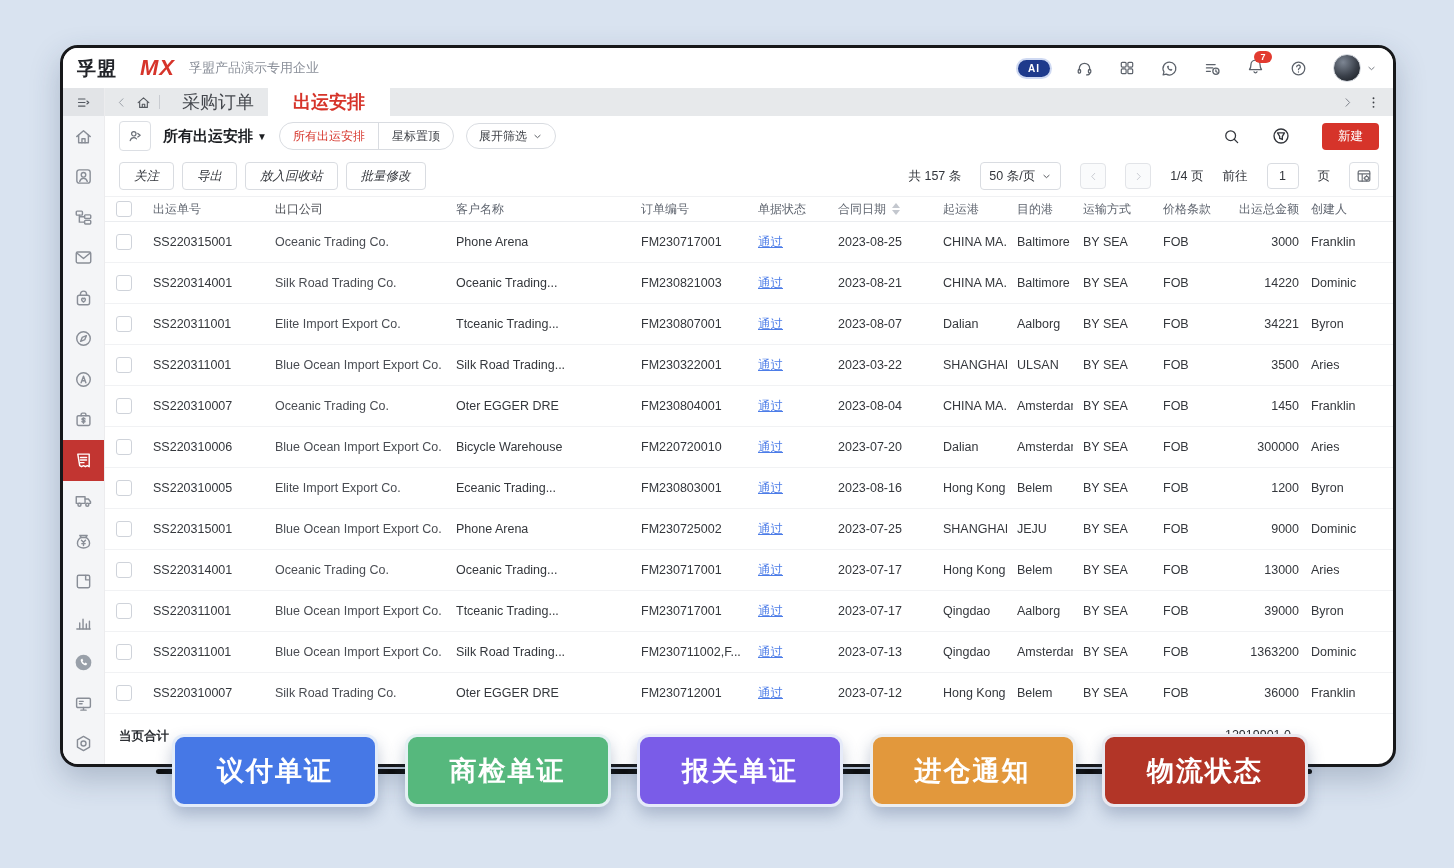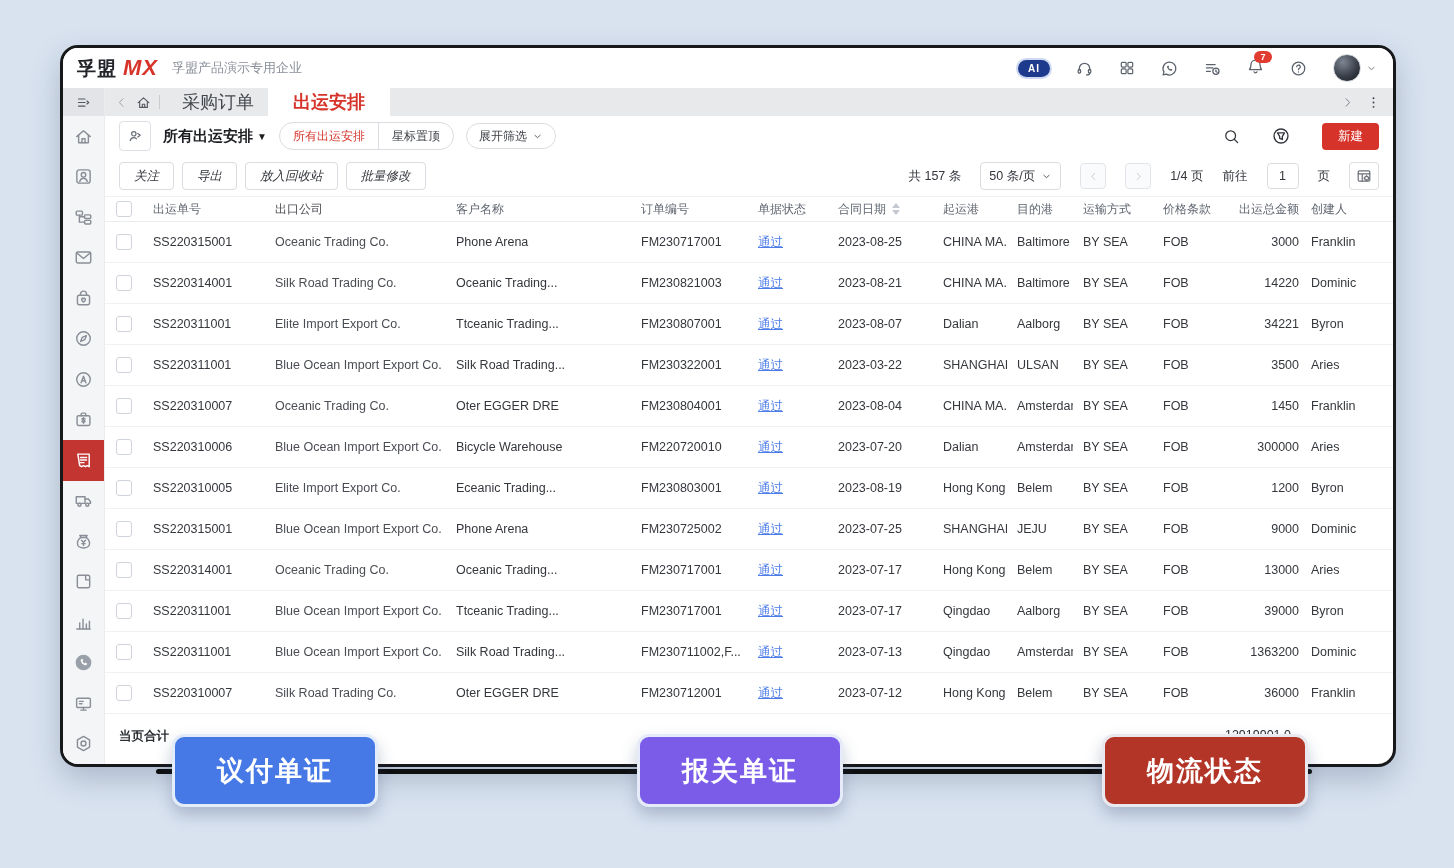--- a/index.html
+++ b/index.html
@@ -2,21 +2,21 @@
 <html><head>
 <meta charset="utf-8">
 <style>
   html,body{margin:0;padding:0;}
   body{width:1454px;height:868px;background:#d9e3f0;font-family:"Liberation Sans","DejaVu Sans",sans-serif;overflow:hidden;}
   .page{position:relative;width:1454px;height:868px;}
   
   .window{position:absolute;left:60px;top:45px;width:1336px;height:722px;background:#fff;border:3px solid #17181a;border-radius:18px;box-shadow:0 12px 30px rgba(40,60,90,.25);overflow:hidden;box-sizing:border-box;}
   
   .topbar{height:40px;display:flex;align-items:center;padding:0 16px 0 14px;background:#fff;}
-  .logo{display:flex;align-items:baseline;gap:6px;}
+  .logo{display:flex;align-items:baseline;gap:23px;}
   .logo-cn{font-size:19px;font-weight:800;color:#23252a;letter-spacing:1px;}
   .logo-mx{font-size:22px;font-weight:800;color:#d6342a;letter-spacing:1px;font-style:italic;}
   .company{margin-left:14px;font-size:13px;color:#8a8f99;}
   .top-icons{margin-left:auto;display:flex;align-items:center;gap:26px;color:#5c626b;}
   .ai-pill{background:#1e3a8c;color:#fff;font-size:10px;font-weight:700;padding:3px 10px;border-radius:10px;letter-spacing:1px;box-shadow:0 0 0 2px #cfd9f2;}
   .bell-wrap{position:relative;}
   .badge{position:absolute;top:-7px;right:-8px;background:#e23b30;color:#fff;font-size:9px;font-weight:700;min-width:10px;text-align:center;border-radius:8px;padding:1px 4px;}
   .avatar{width:26px;height:26px;border-radius:50%;background:radial-gradient(circle at 35% 28%,#7d8693 0%,#3a404a 55%,#15181d 100%);border:1px solid #d4d8de;}
   .avatar-wrap{display:flex;align-items:center;gap:5px;}
   
@@ -600,21 +600,21 @@
                 <div class="cell c-check">
                   <span class="cb"></span>
                 </div>
                 <div class="cell col-0">SS220310005</div>
                 <div class="cell col-1">Elite Import Export Co.</div>
                 <div class="cell col-2">Eceanic Trading...</div>
                 <div class="cell col-3">FM230803001</div>
                 <div class="cell col-4">
                   <a class="link">通过</a>
                 </div>
-                <div class="cell col-5">2023-08-19</div>
+                <div class="cell col-5">2023-08-16</div>
                 <div class="cell col-6">Hong Kong</div>
                 <div class="cell col-7">Belem</div>
                 <div class="cell col-8">BY SEA</div>
                 <div class="cell col-9">FOB</div>
                 <div class="cell col-10">1200</div>
                 <div class="cell col-11">Byron</div>
               </div>
               <div class="trow">
                 <div class="cell c-check">
                   <span class="cb"></span>
@@ -716,16 +716,18 @@
             <span class="tfoot-total">12919901.0</span>
           </div>
         </div>
       </div>
     </div>
   </div>
 
   <div class="flow-line"></div>
   <div class="flow-wrap" id="flow-buttons">
       <div class="flow-btn" style="background: rgb(70, 120, 230);">议付单证</div>
+      <div class="flow-btn" style="background: rgb(86, 184, 125);">商检单证</div>
       <div class="flow-btn" style="background: rgb(122, 92, 232);">报关单证</div>
+      <div class="flow-btn" style="background: rgb(226, 152, 60);">进仓通知</div>
       <div class="flow-btn" style="background: rgb(178, 53, 39);">物流状态</div>
     </div>
 </div>
 
 </body></html>

